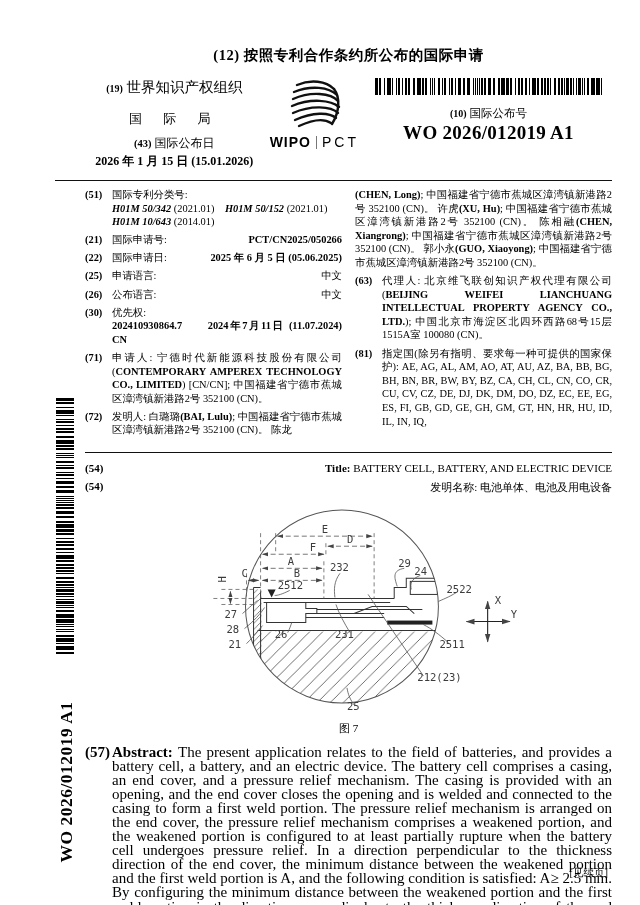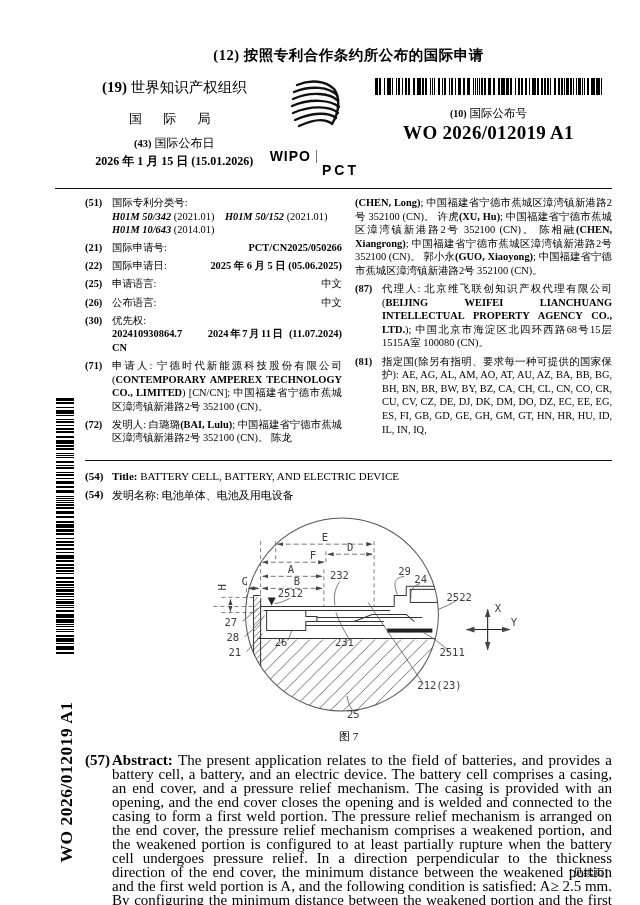--- a/index.html
+++ b/index.html
@@ -5,29 +5,29 @@
   html,body{margin:0;padding:0;background:#e8e8e8;}
   .page{position:relative;width:640px;height:905px;background:#ffffff;overflow:hidden;
         font-family:"Liberation Serif",serif;color:#000;}
   .content{margin:0 28px 0 85px;padding-top:46px;}
 
   
   .doc-kind{text-align:center;font-size:14.5px;font-weight:bold;letter-spacing:.5px;}
   .head-row{display:flex;margin-top:13px;align-items:flex-start;}
   .head-left{width:208px;text-align:center;}
   .org-line{font-size:14.5px;}
-  .org-line .sm{font-size:15px;font-weight:bold;}
+  .org-line .sm{font-size:10px;font-weight:bold;}
   .bureau{font-size:13px;letter-spacing:9px;margin-top:13px;}
   .pubdate-label{font-size:12px;margin-top:7px;}
   .pubdate-label .sm{font-size:10.5px;font-weight:bold;}
   .pubdate{font-size:12px;font-weight:bold;margin-top:1px;}
   .head-center{width:118px;display:flex;flex-direction:column;align-items:center;padding-top:2px;}
   .logo-text{font-family:"Liberation Sans",sans-serif;font-size:14px;font-weight:bold;
              letter-spacing:1px;display:flex;align-items:center;gap:5px;margin-top:2px;}
-  .logo-text .pct{font-weight:bold;letter-spacing:3px;margin-top:28px;}
+  .logo-text .pct{font-weight:normal;letter-spacing:3px;}
   .logo-div{display:inline-block;width:1px;height:13px;background:#777;}
   .head-right{flex:1;display:flex;flex-direction:column;align-items:flex-end;}
   .pubnum-box{width:247px;text-align:center;}
   .top-barcode{width:247px;height:17px;overflow:hidden;white-space:nowrap;font-size:0;}
   .pubnum-label{font-size:11.5px;margin-top:11px;}
   .pubnum-label .sm{font-size:10px;font-weight:bold;}
   .pubnum{font-size:19px;font-weight:bold;margin-top:1px;letter-spacing:.3px;}
 
   .rule{border:none;border-top:1.6px solid #111;margin:10px 0 0 0;}
   .rule.wide{margin-left:-30px;}
@@ -38,21 +38,21 @@
   .entry{display:flex;margin-bottom:4.5px;}
   .entry .code{font-weight:bold;width:27px;flex-shrink:0;}
   .entry .ebody{flex:1;min-width:0;}
   .entry .ebody.pre{white-space:pre-wrap;}
   .entry .val{float:right;}
   .entry .val.vb{font-weight:bold;}
 
   
   .title-sec{padding-top:9px;font-size:11px;}
   .title-sec .entry{margin-bottom:6px;}
-  .title-sec .entry .ebody{text-align:left;}
+  .title-sec .entry .ebody{text-align:right;}
 
   
   .figure{width:392px;margin:3px auto 0;}
   .figure svg text{font-family:"DejaVu Sans Mono",monospace;font-size:10.5px;fill:#3c3c3c;}
   .fig-caption{text-align:center;font-size:11px;margin-top:1px;font-family:"Liberation Serif",serif;}
 
   
   .abstract{margin-top:9px;font-size:15px;line-height:14.1px;}
   .abstract .entry .ebody{text-align:justify;}
   .abstract .entry{margin-bottom:0;}
@@ -237,21 +237,21 @@
           <div class="entry">
             <span class="code">(72)</span>
             <div class="ebody"><span>发明人: 白璐璐</span><span style="font-weight: bold;">(BAI, Lulu)</span><span>; 中国福建省宁德市蕉城区漳湾镇新港路2号 352100 (CN)。  陈龙</span></div>
           </div>
         </div>
       <div class="col" id="biblio-right">
           <div class="entry">
             <div class="ebody"><span style="font-weight: bold;">(CHEN, Long)</span><span>; 中国福建省宁德市蕉城区漳湾镇新港路2号 352100 (CN)。  许虎</span><span style="font-weight: bold;">(XU, Hu)</span><span>; 中国福建省宁德市蕉城区漳湾镇新港路2号 352100 (CN)。  陈相融</span><span style="font-weight: bold;">(CHEN, Xiangrong)</span><span>; 中国福建省宁德市蕉城区漳湾镇新港路2号 352100 (CN)。  郭小永</span><span style="font-weight: bold;">(GUO, Xiaoyong)</span><span>; 中国福建省宁德市蕉城区漳湾镇新港路2号 352100 (CN)。</span></div>
           </div>
           <div class="entry">
-            <span class="code">(87)</span>
+            <span class="code">(63)</span>
             <div class="ebody"><span>代理人: 北京维飞联创知识产权代理有限公司 (</span><span style="font-weight: bold;">BEIJING WEIFEI LIANCHUANG INTELLECTUAL PROPERTY AGENCY CO., LTD.</span><span>); 中国北京市海淀区北四环西路68号15层1515A室 100080 (CN)。</span></div>
           </div>
           <div class="entry">
             <span class="code">(81)</span>
             <div class="ebody"><span>指定国(除另有指明、要求每一种可提供的国家保护): AE, AG, AL, AM, AO, AT, AU, AZ, BA, BB, BG, BH, BN, BR, BW, BY, BZ, CA, CH, CL, CN, CO, CR, CU, CV, CZ, DE, DJ, DK, DM, DO, DZ, EC, EE, EG, ES, FI, GB, GD, GE, GH, GM, GT, HN, HR, HU, ID, IL, IN, IQ,</span></div>
           </div>
         </div>
     </div>
 
     <hr class="rule">

